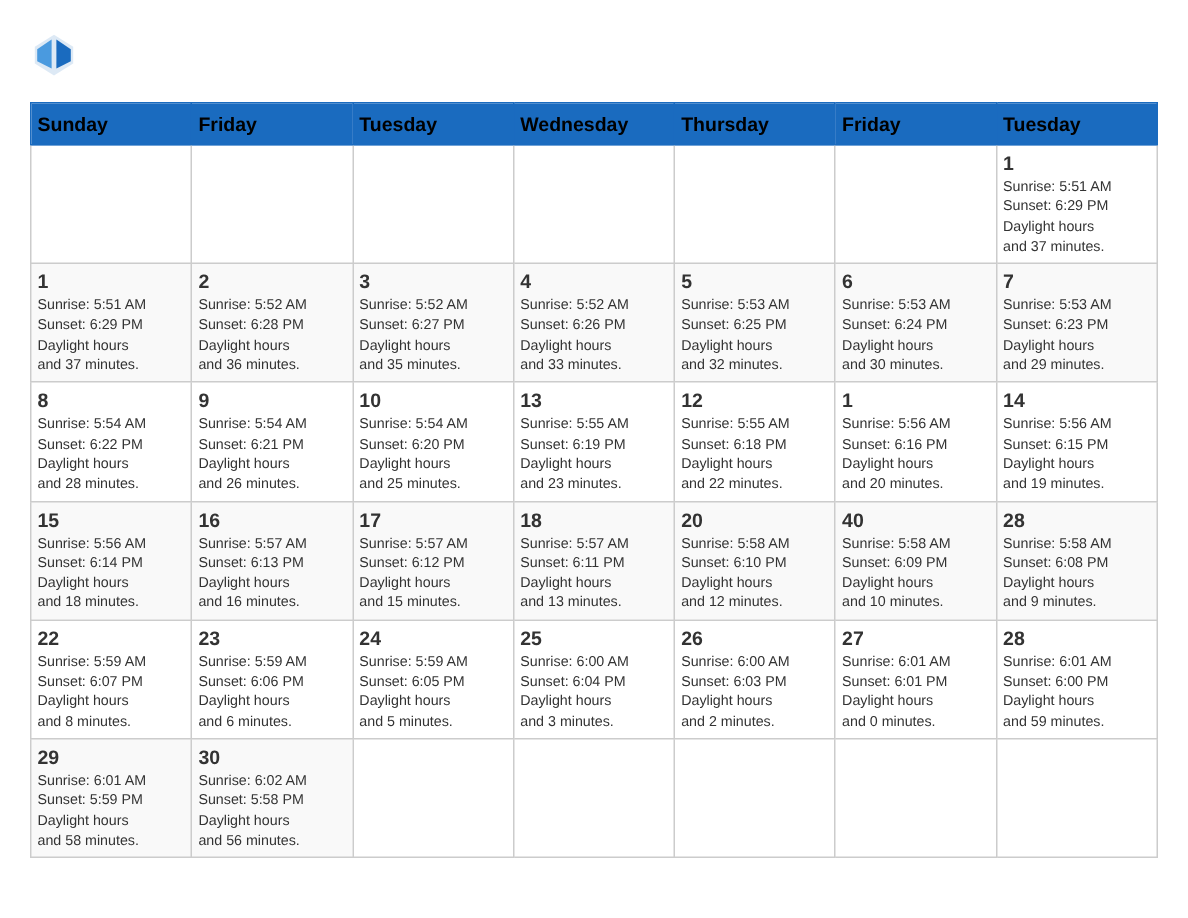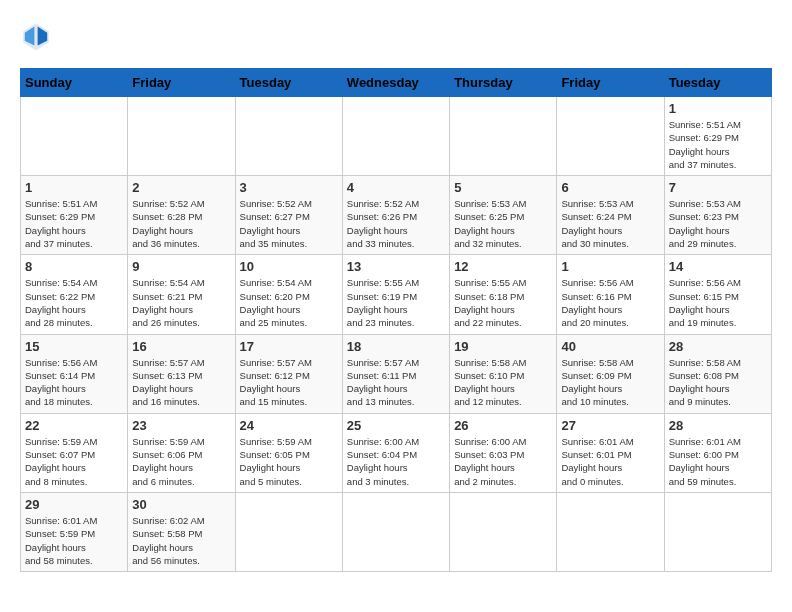--- a/index.html
+++ b/index.html
@@ -210,21 +210,21 @@
         </td>
         <td>
           <span class="day-number">17</span>
           <div class="day-info">Sunrise: 5:57 AM<br>Sunset: 6:12 PM<br>Daylight hours<br>and 15 minutes.</div>
         </td>
         <td>
           <span class="day-number">18</span>
           <div class="day-info">Sunrise: 5:57 AM<br>Sunset: 6:11 PM<br>Daylight hours<br>and 13 minutes.</div>
         </td>
         <td>
-          <span class="day-number">19</span>
+          <span class="day-number">20</span>
           <div class="day-info">Sunrise: 5:58 AM<br>Sunset: 6:10 PM<br>Daylight hours<br>and 12 minutes.</div>
         </td>
         <td>
           <span class="day-number">40</span>
           <div class="day-info">Sunrise: 5:58 AM<br>Sunset: 6:09 PM<br>Daylight hours<br>and 10 minutes.</div>
         </td>
         <td>
           <span class="day-number">28</span>
           <div class="day-info">Sunrise: 5:58 AM<br>Sunset: 6:08 PM<br>Daylight hours<br>and 9 minutes.</div>
         </td>

